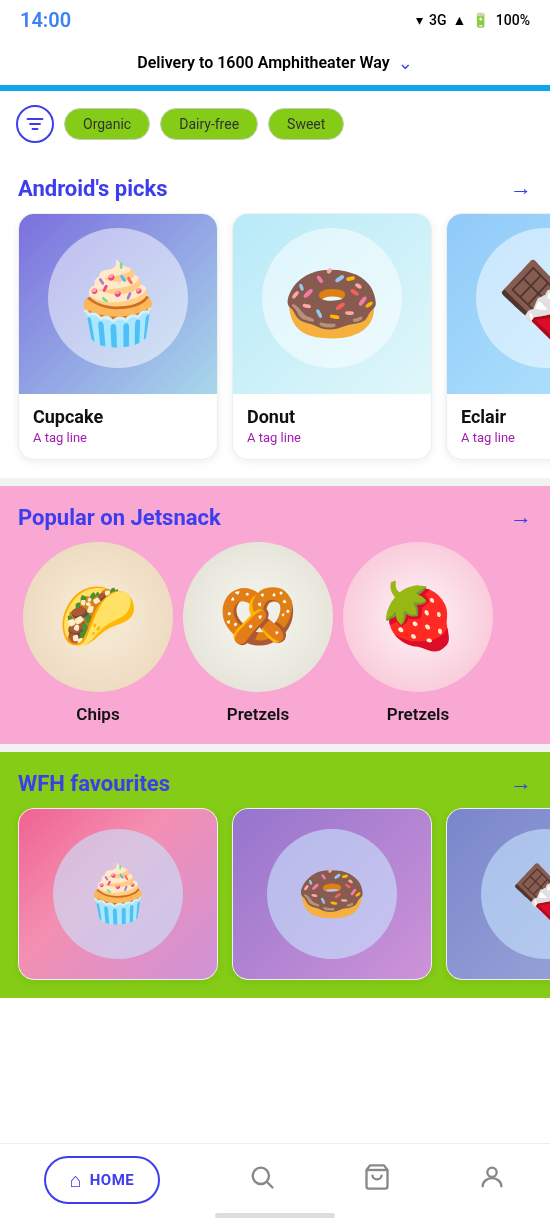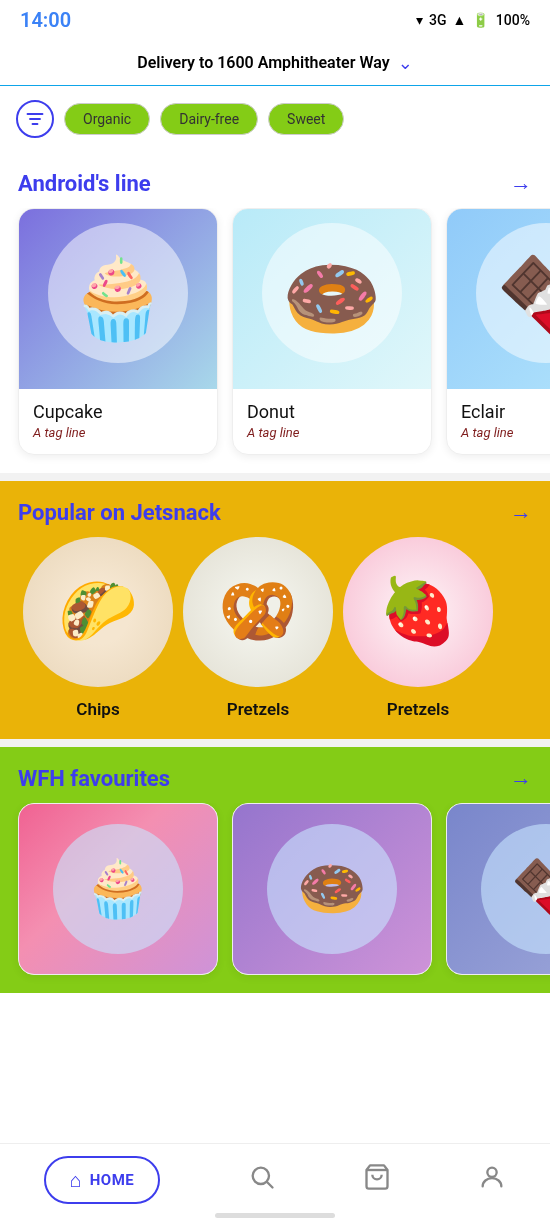--- a/index.html
+++ b/index.html
@@ -37,21 +37,21 @@
     }
 
     
     .delivery-header {
       display: flex;
       align-items: center;
       justify-content: center;
       gap: 8px;
       padding: 12px 20px;
       background: #fff;
-      border-bottom: 1px solid #0ea5e9;
+      border-bottom: 6px solid #0ea5e9;
     }
     .delivery-text {
       font-size: 16px;
       font-weight: 600;
       color: #000;
     }
     .chevron-down {
       color: #3d3ded;
       font-size: 18px;
     }
@@ -159,44 +159,43 @@
       height: 100%;
       display: flex;
       align-items: center;
       justify-content: center;
     }
     .pick-card-body {
       padding: 12px 14px 14px;
     }
     .pick-card-name {
       font-size: 18px;
-      font-weight: 400;
+      font-weight: 700;
       color: #111;
     }
     .pick-card-tag {
       font-size: 13px;
-      color: #7f1d1d;
+      color: #a21caf;
       margin-top: 3px;
-      font-style: italic;
     }
 
     
     .cupcake-bg { background: linear-gradient(135deg, #7b6fde 0%, #a8d8ea 100%); }
     .donut-bg { background: linear-gradient(135deg, #b8eaf8 0%, #e0f7fa 100%); }
     .eclair-bg { background: linear-gradient(135deg, #90caf9 0%, #b3e5fc 100%); }
 
     
     .section-divider {
       height: 8px;
       background: #f2f2f2;
       margin: 0;
     }
 
     
-    .popular-section { background: #eab308; }
+    .popular-section { background: #f9a8d4; }
     .popular-items {
       display: flex;
       gap: 0;
       padding: 0 18px 20px;
       overflow-x: auto;
       scrollbar-width: none;
     }
     .popular-items::-webkit-scrollbar { display: none; }
     .popular-item {
       display: flex;
@@ -360,21 +359,21 @@
       <line x1="6" y1="12" x2="18" y2="12" stroke="#3d3ded" stroke-width="2.2" stroke-linecap="round"></line>
       <line x1="9" y1="18" x2="15" y2="18" stroke="#3d3ded" stroke-width="2.2" stroke-linecap="round"></line>
     </svg>
   </div>
   <div class="filter-chip">Organic</div>
   <div class="filter-chip">Dairy-free</div>
   <div class="filter-chip">Sweet</div>
 </div>
 
 <div class="section-header">
-  <span class="section-title">Android's line</span>
+  <span class="section-title">Android's picks</span>
   <span class="section-arrow">→</span>
 </div>
 
 <div class="picks-scroll">
 
   <div class="pick-card">
     <div class="pick-card-img">
       <div class="pick-card-bg cupcake-bg"></div>
       <div class="pick-card-circle"></div>
       <div class="pick-card-food" style="font-size:80px;">🧁</div>

